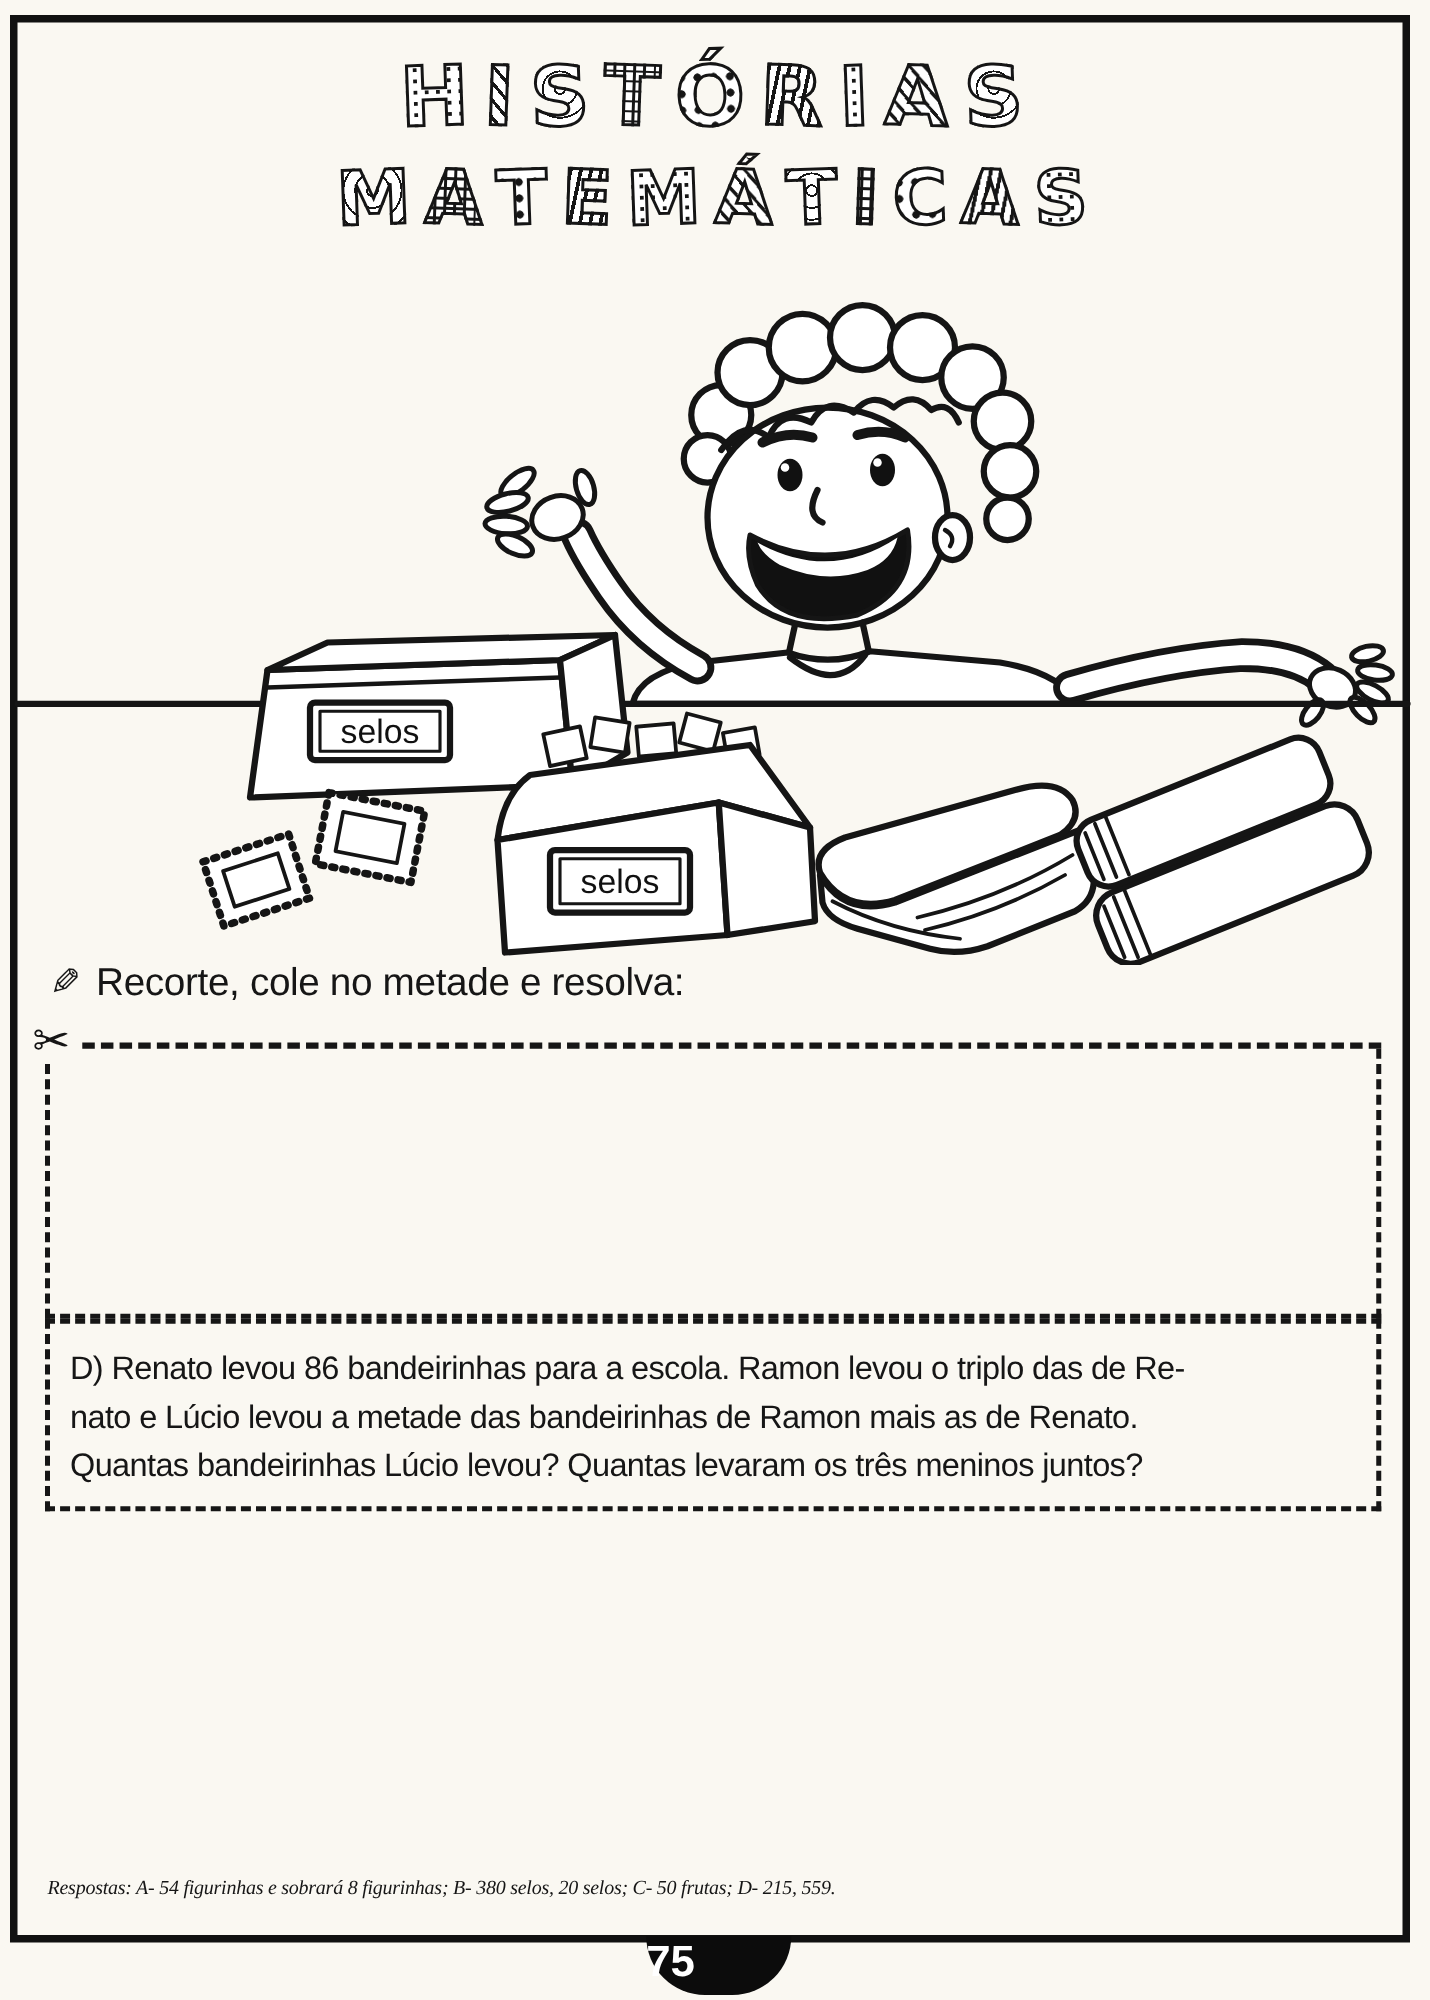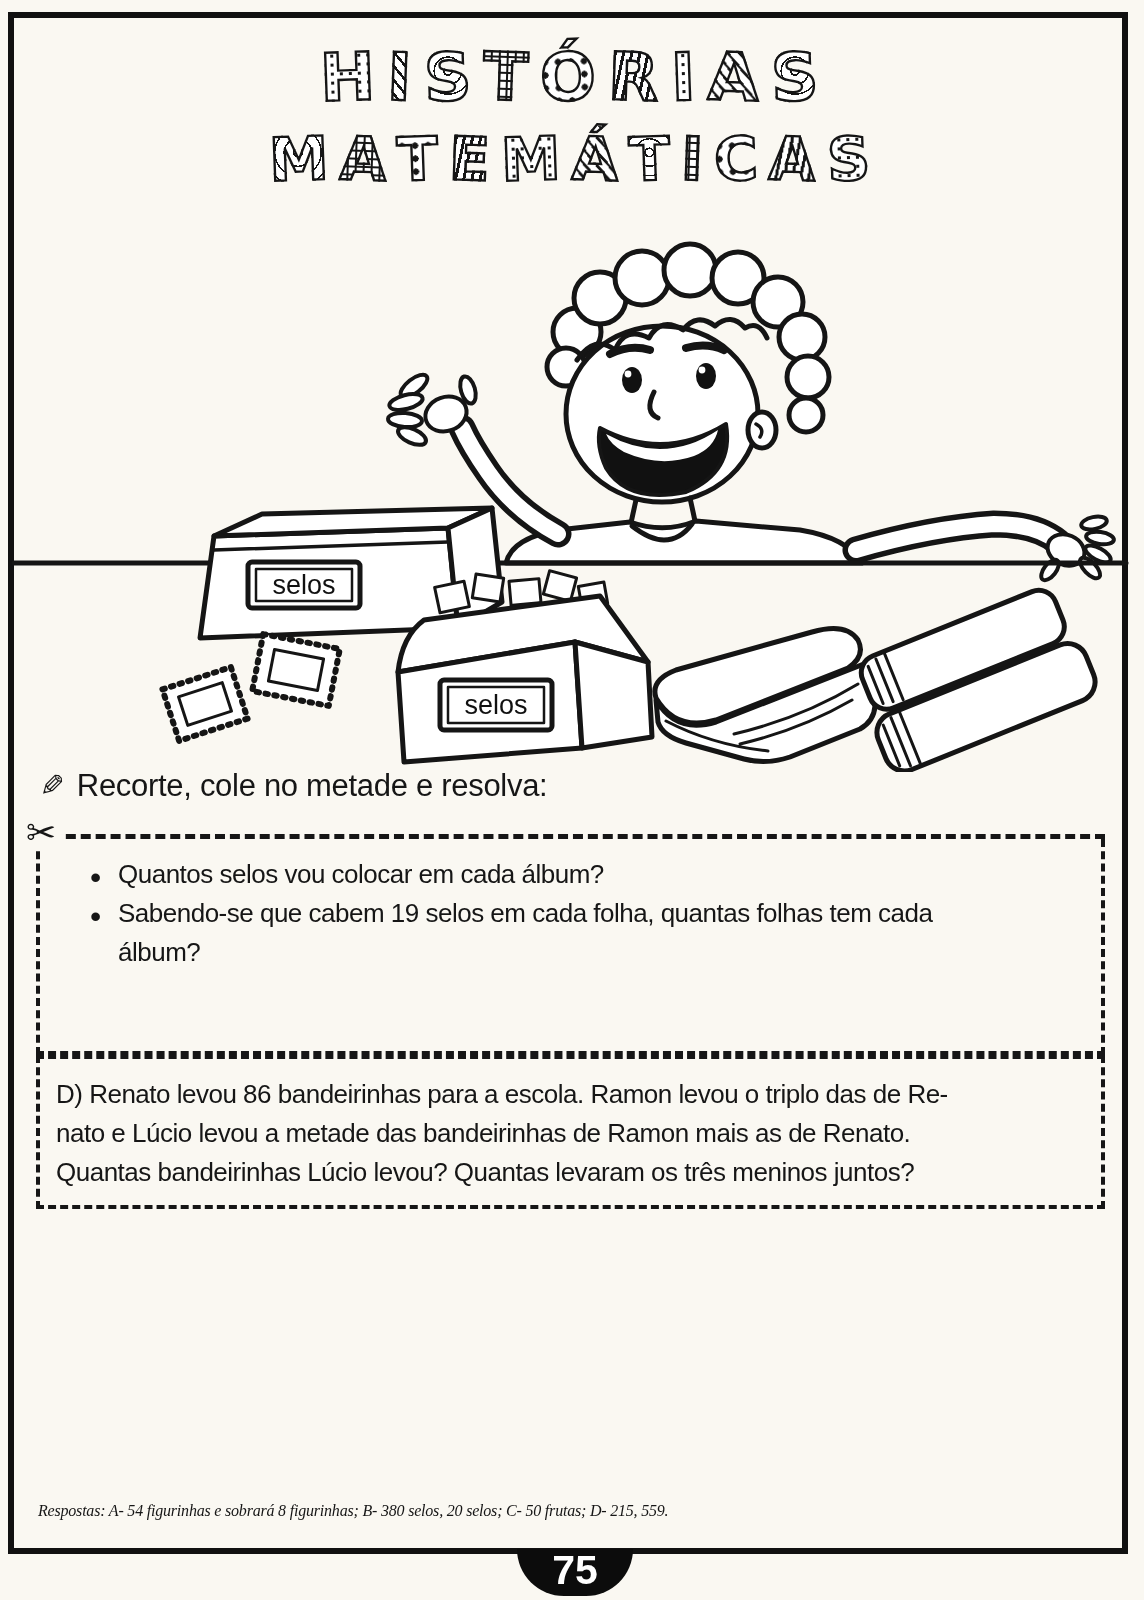--- a/index.html
+++ b/index.html
@@ -59,21 +59,21 @@
   .pbox li{position:relative;padding-left:28px;white-space:pre-line;}
   .pbox li::before{content:"\2022";position:absolute;left:0;top:-2px;font-size:32px;}
 
   .answers{
     position:absolute;top:1502px;left:38px;width:1066px;white-space:nowrap;
     font-family:"Liberation Serif",serif;font-style:italic;font-size:16px;letter-spacing:-0.2px;
   }
   .badge{
     position:absolute;top:1549px;left:517px;width:116px;height:47px;
     background:#0c0c0c;border-radius:0 0 58px 58px;
-    color:#fff;text-align:center;font-size:41px;font-weight:bold;line-height:42px;
+    color:#fff;font-size:35px;font-weight:bold;line-height:42px;
   }
 </style>
 </head>
 <body>
 
 <div class="frame"></div>
 
 <header class="title">
   <div class="title-line tl1"><span class="tl p0">H</span><span class="tl p1">I</span><span class="tl p2">S</span><span class="tl p3">T</span><span class="tl p4">Ó</span><span class="tl p5">R</span><span class="tl p0">I</span><span class="tl p1">A</span><span class="tl p2">S</span></div>
   <div class="title-line tl2"><span class="tl p2">M</span><span class="tl p3">A</span><span class="tl p4">T</span><span class="tl p5">E</span><span class="tl p0">M</span><span class="tl p1">Á</span><span class="tl p2">T</span><span class="tl p3">I</span><span class="tl p4">C</span><span class="tl p5">A</span><span class="tl p0">S</span></div>
@@ -186,25 +186,20 @@
 
 <div class="instruction">
   <span class="pencil">✎</span><span>Recorte, cole no metade e resolva:</span>
 </div>
 
 <section class="problems">
   <div class="cutline">
     <span class="scissors">✂</span>
   </div>
   <div class="pbox box-b">
-    <ul>
-      <li>Quantos selos vou colocar em cada álbum?</li>
-      <li>Sabendo-se que cabem 19 selos em cada folha, quantas folhas tem cada
-álbum?</li>
-    </ul>
   </div>
   <div class="pbox box-d">
     <p>D) Renato levou 86 bandeirinhas para a escola. Ramon levou o triplo das de Re-
 nato e Lúcio levou a metade das bandeirinhas de Ramon mais as de Renato.
 Quantas bandeirinhas Lúcio levou? Quantas levaram os três meninos juntos?</p>
   </div>
 </section>
 
 <div class="answers">Respostas: A- 54 figurinhas e sobrará 8 figurinhas; B- 380 selos, 20 selos; C- 50 frutas; D- 215, 559.</div>
 

